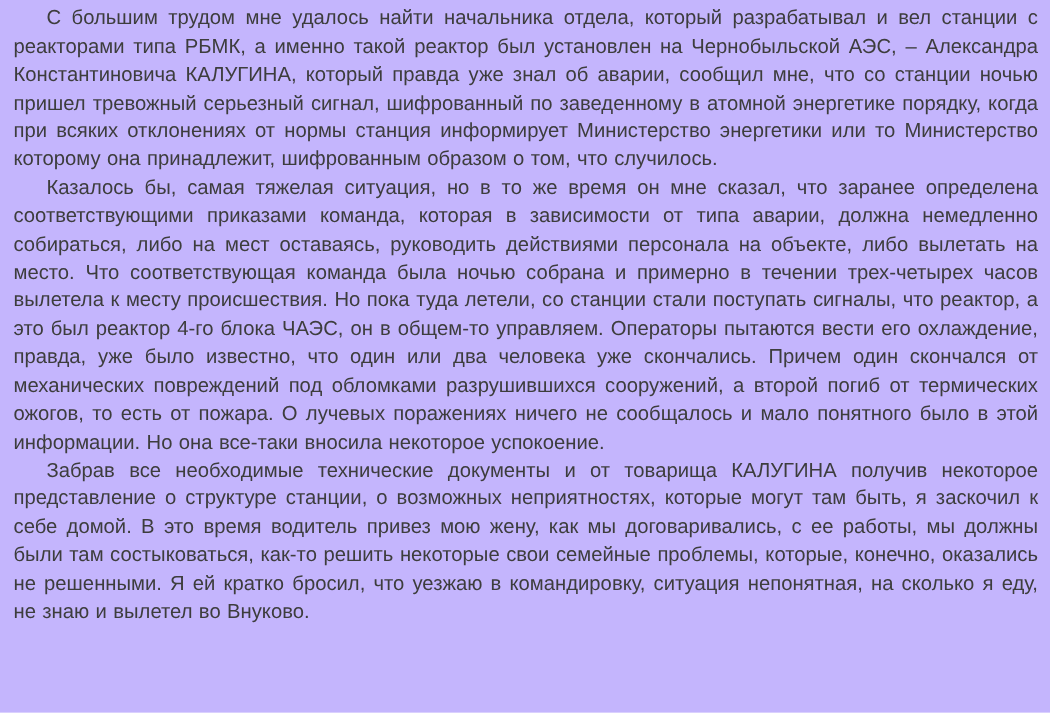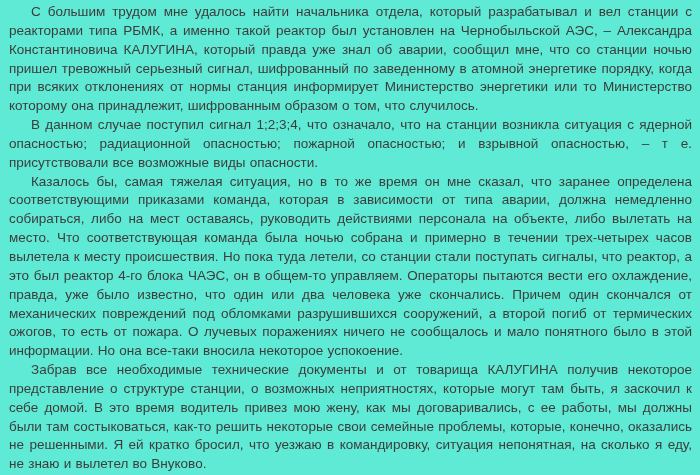--- a/index.html
+++ b/index.html
@@ -11,37 +11,36 @@
   body {
     width: 700px;
     height: 475px;
     overflow: hidden;
   }
   .page {
     box-sizing: border-box;
     width: 700px;
     height: 475px;
     padding: 3px 8px 0 9px;
-    background: #5eead4;
+    background: #c4b5fd;
   }
   .para {
     margin: 0;
     padding: 0;
     font-family: "Liberation Sans", sans-serif;
     font-size: 13.5px;
     line-height: 18.85px;
     color: #3d3d3d;
     text-align: justify;
     text-indent: 22px;
     word-spacing: 0.5px;
   }
 </style>
 </head>
 <body>
 
 <div class="page">
   <div>
       <p class="para">С большим трудом мне удалось найти начальника отдела, который разрабатывал и вел станции с реакторами типа РБМК, а именно такой реактор был установлен на Чернобыльской АЭС, – Александра Константиновича КАЛУГИНА, который правда уже знал об аварии, сообщил мне, что со станции ночью пришел тревожный серьезный сигнал, шифрованный по заведенному в атомной энергетике порядку, когда при всяких отклонениях от нормы станция информирует Министерство энергетики или то Министерство которому она принадлежит, шифрованным образом о том, что случилось.</p>
-      <p class="para">В данном случае поступил сигнал 1;2;3;4, что означало, что на станции возникла ситуация с ядерной опасностью; радиационной опасностью; пожарной опасностью; и взрывной опасностью, – т е. присутствовали все возможные виды опасности.</p>
       <p class="para">Казалось бы, самая тяжелая ситуация, но в то же время он мне сказал, что заранее определена соответствующими приказами команда, которая в зависимости от типа аварии, должна немедленно собираться, либо на мест оставаясь, руководить действиями персонала на объекте, либо вылетать на место. Что соответствующая команда была ночью собрана и примерно в течении трех-четырех часов вылетела к месту происшествия. Но пока туда летели, со станции стали поступать сигналы, что реактор, а это был реактор 4-го блока ЧАЭС, он в общем-то управляем. Операторы пытаются вести его охлаждение, правда, уже было известно, что один или два человека уже скончались. Причем один скончался от механических повреждений под обломками разрушившихся сооружений, а второй погиб от термических ожогов, то есть от пожара. О лучевых поражениях ничего не сообщалось и мало понятного было в этой информации. Но она все-таки вносила некоторое успокоение.</p>
       <p class="para">Забрав все необходимые технические документы и от товарища КАЛУГИНА получив некоторое представление о структуре станции, о возможных неприятностях, которые могут там быть, я заскочил к себе домой. В это время водитель привез мою жену, как мы договаривались, с ее работы, мы должны были там состыковаться, как-то решить некоторые свои семейные проблемы, которые, конечно, оказались не решенными. Я ей кратко бросил, что уезжаю в командировку, ситуация непонятная, на сколько я еду, не знаю и вылетел во Внуково.</p>
     </div>
 </div>
 
 </body></html>

